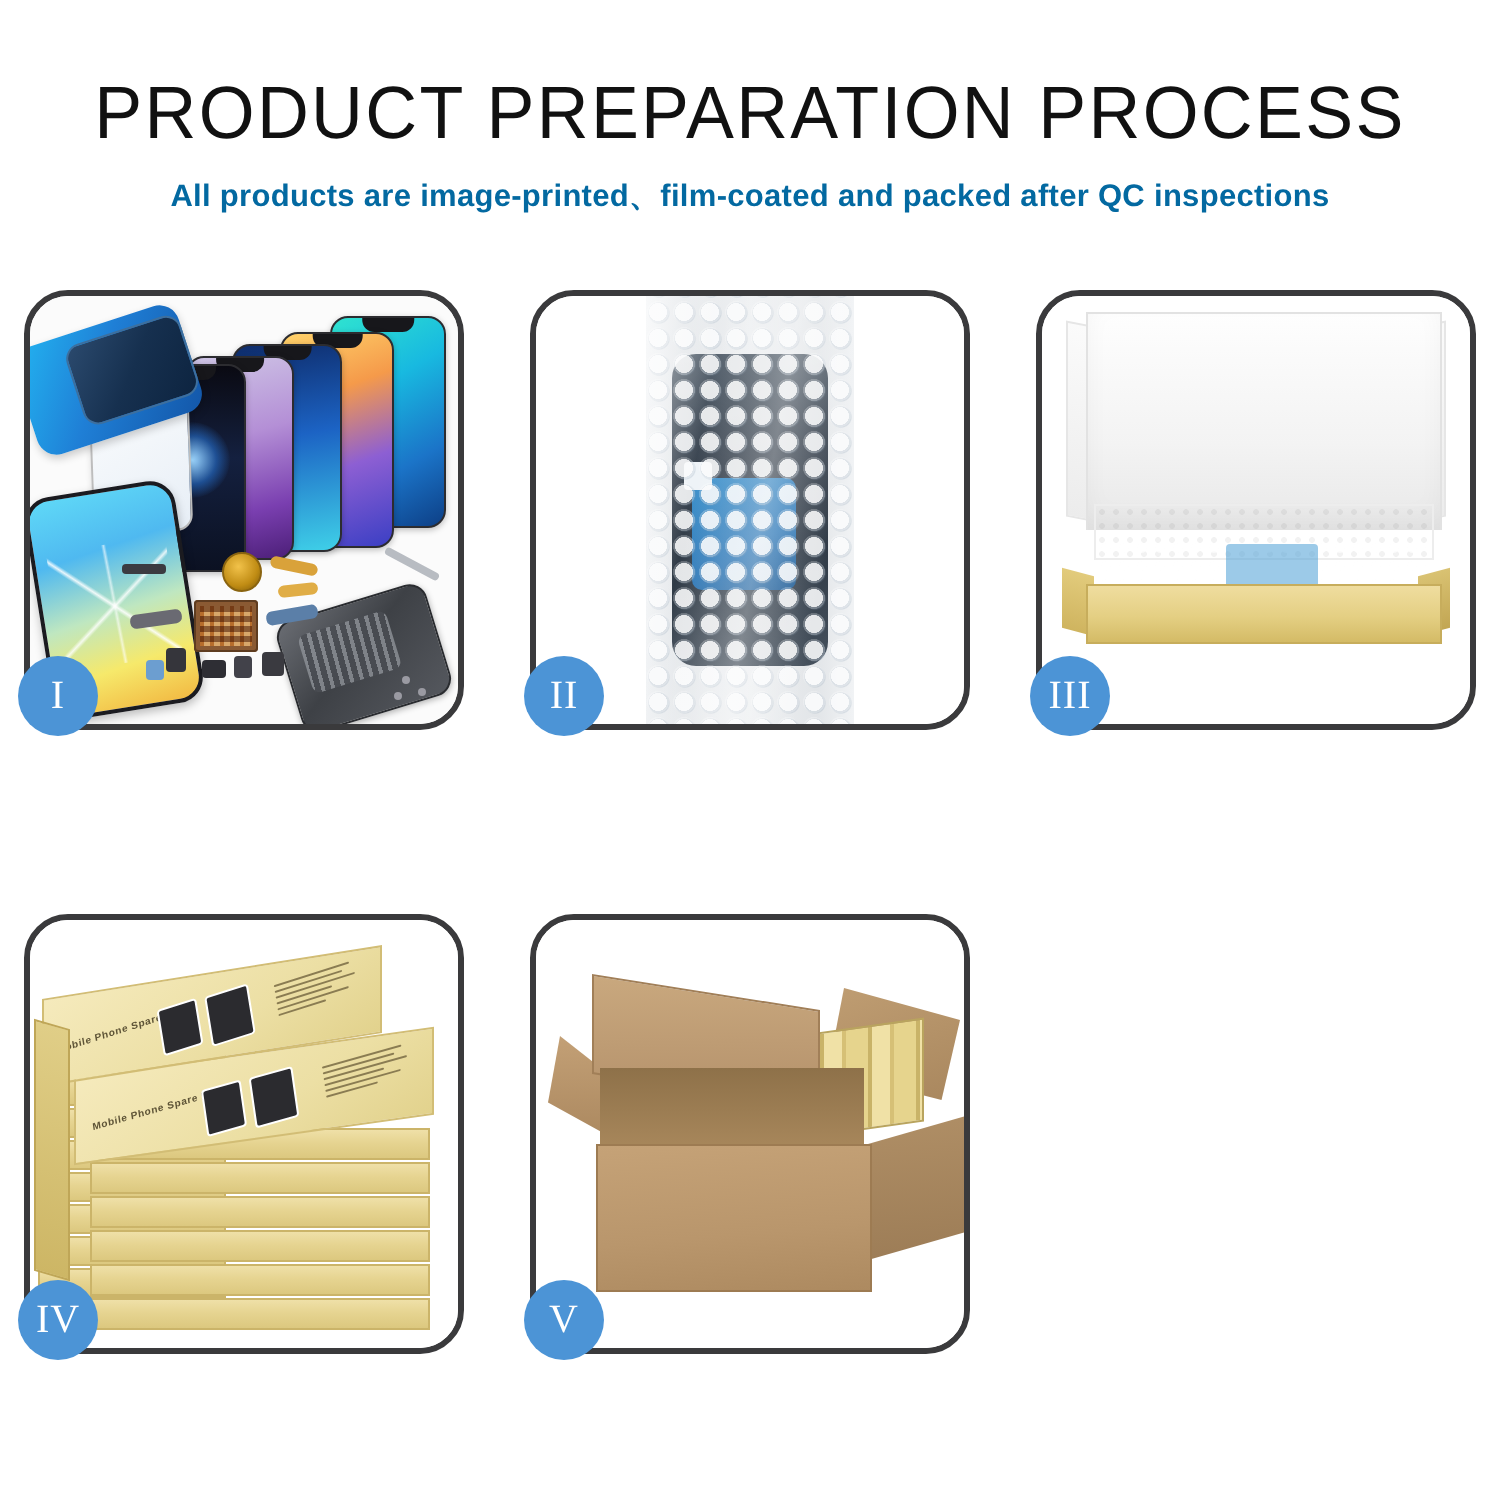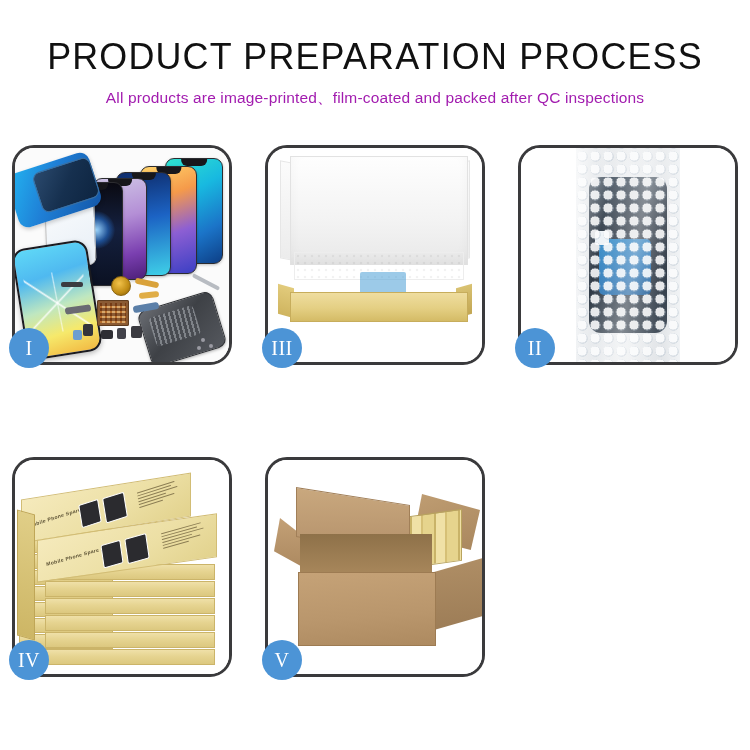--- a/index.html
+++ b/index.html
@@ -18,22 +18,22 @@
     font-size:37px;
     letter-spacing:1.2px;
     color:#111111;
     font-weight:400;
     margin-top:36px;
     white-space:nowrap;
     transform:scaleX(0.97);
   }
   .subtitle{
     font-size:15.5px;
-    color:#a21caf;
-    font-weight:400;
+    color:#0369a1;
+    font-weight:700;
     margin-top:10px;
     letter-spacing:0.15px;
     white-space:nowrap;
   }
 
   
   .grid{
     position:absolute;
     left:12px;top:145px;
     width:726px;height:535px;
@@ -322,49 +322,49 @@
           <div class="screw s1"></div>
             <div class="screw s2"></div>
             <div class="screw s3"></div>
           <div class="tweez"></div>
         </div>
       </div>
       <div class="badge">I</div>
     </div>
 
     <div class="panel">
+      <div class="panel-inner p2">
+        <div class="wrapcol"></div>
+        <div class="wrapped-phone">
+          <div class="wp-blue"></div>
+            <div class="wp-white"></div>
+        </div>
+        <div class="bubbles2"></div>
+        <div class="bubbles"></div>
+        <div class="wrap-shine"></div>
+      </div>
+      <div class="badge">II</div>
+    </div>
+
+    <div class="panel">
       <div class="panel-inner p3">
         <div class="lid-wingL"></div>
         <div class="lid-wingR"></div>
         <div class="lid-back"></div>
         <div class="foam"></div>
         <div class="tray-content"></div>
         <div class="tray-blue"></div>
         <div class="box-sideL"></div>
         <div class="box-sideR"></div>
         <div class="box-front"></div>
       </div>
       <div class="badge">III</div>
     </div>
 
     <div class="panel">
-      <div class="panel-inner p2">
-        <div class="wrapcol"></div>
-        <div class="wrapped-phone">
-          <div class="wp-blue"></div>
-            <div class="wp-white"></div>
-        </div>
-        <div class="bubbles2"></div>
-        <div class="bubbles"></div>
-        <div class="wrap-shine"></div>
-      </div>
-      <div class="badge">II</div>
-    </div>
-
-    <div class="panel">
       <div class="panel-inner p4">
         <div class="stack">
 
           <div class="kface" style="left:4px;top:62px;width:92px;height:13px;"></div>
           <div class="kface" style="left:4px;top:78px;width:92px;height:13px;"></div>
           <div class="kface" style="left:4px;top:94px;width:92px;height:13px;"></div>
           <div class="kface" style="left:4px;top:110px;width:92px;height:13px;"></div>
           <div class="kface" style="left:4px;top:126px;width:92px;height:13px;"></div>
           <div class="kface" style="left:4px;top:142px;width:92px;height:13px;"></div>
           <div class="kface" style="left:4px;top:158px;width:92px;height:13px;"></div>

